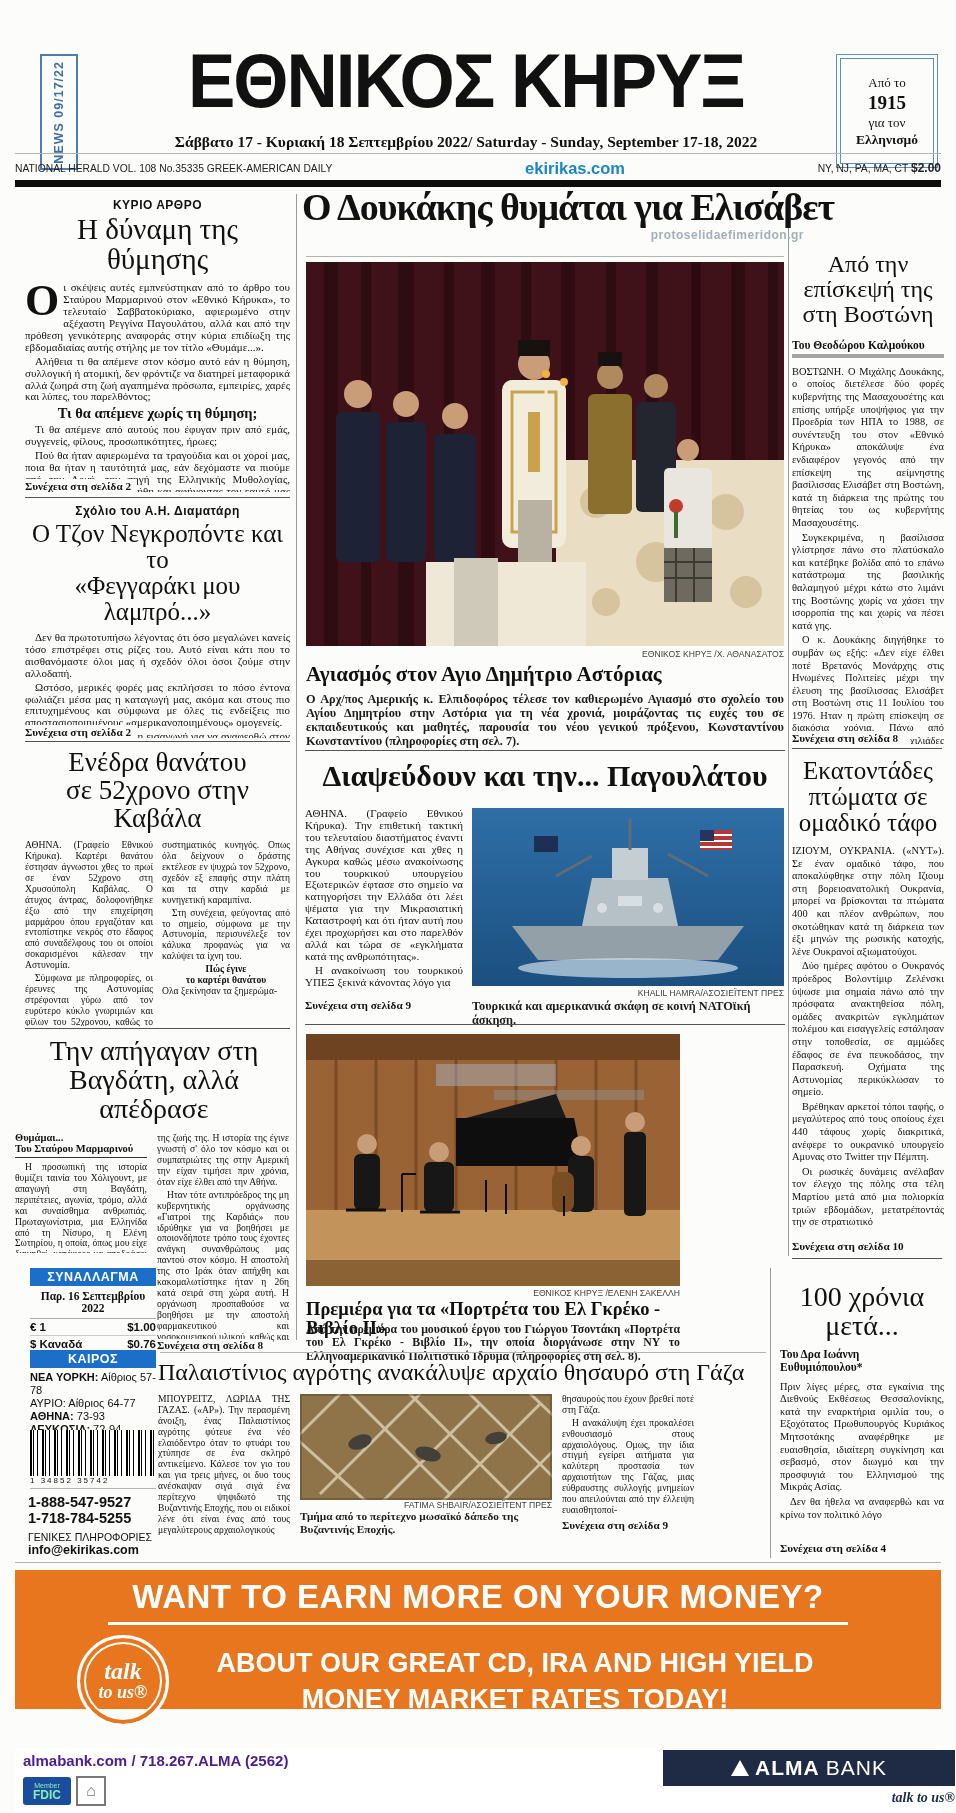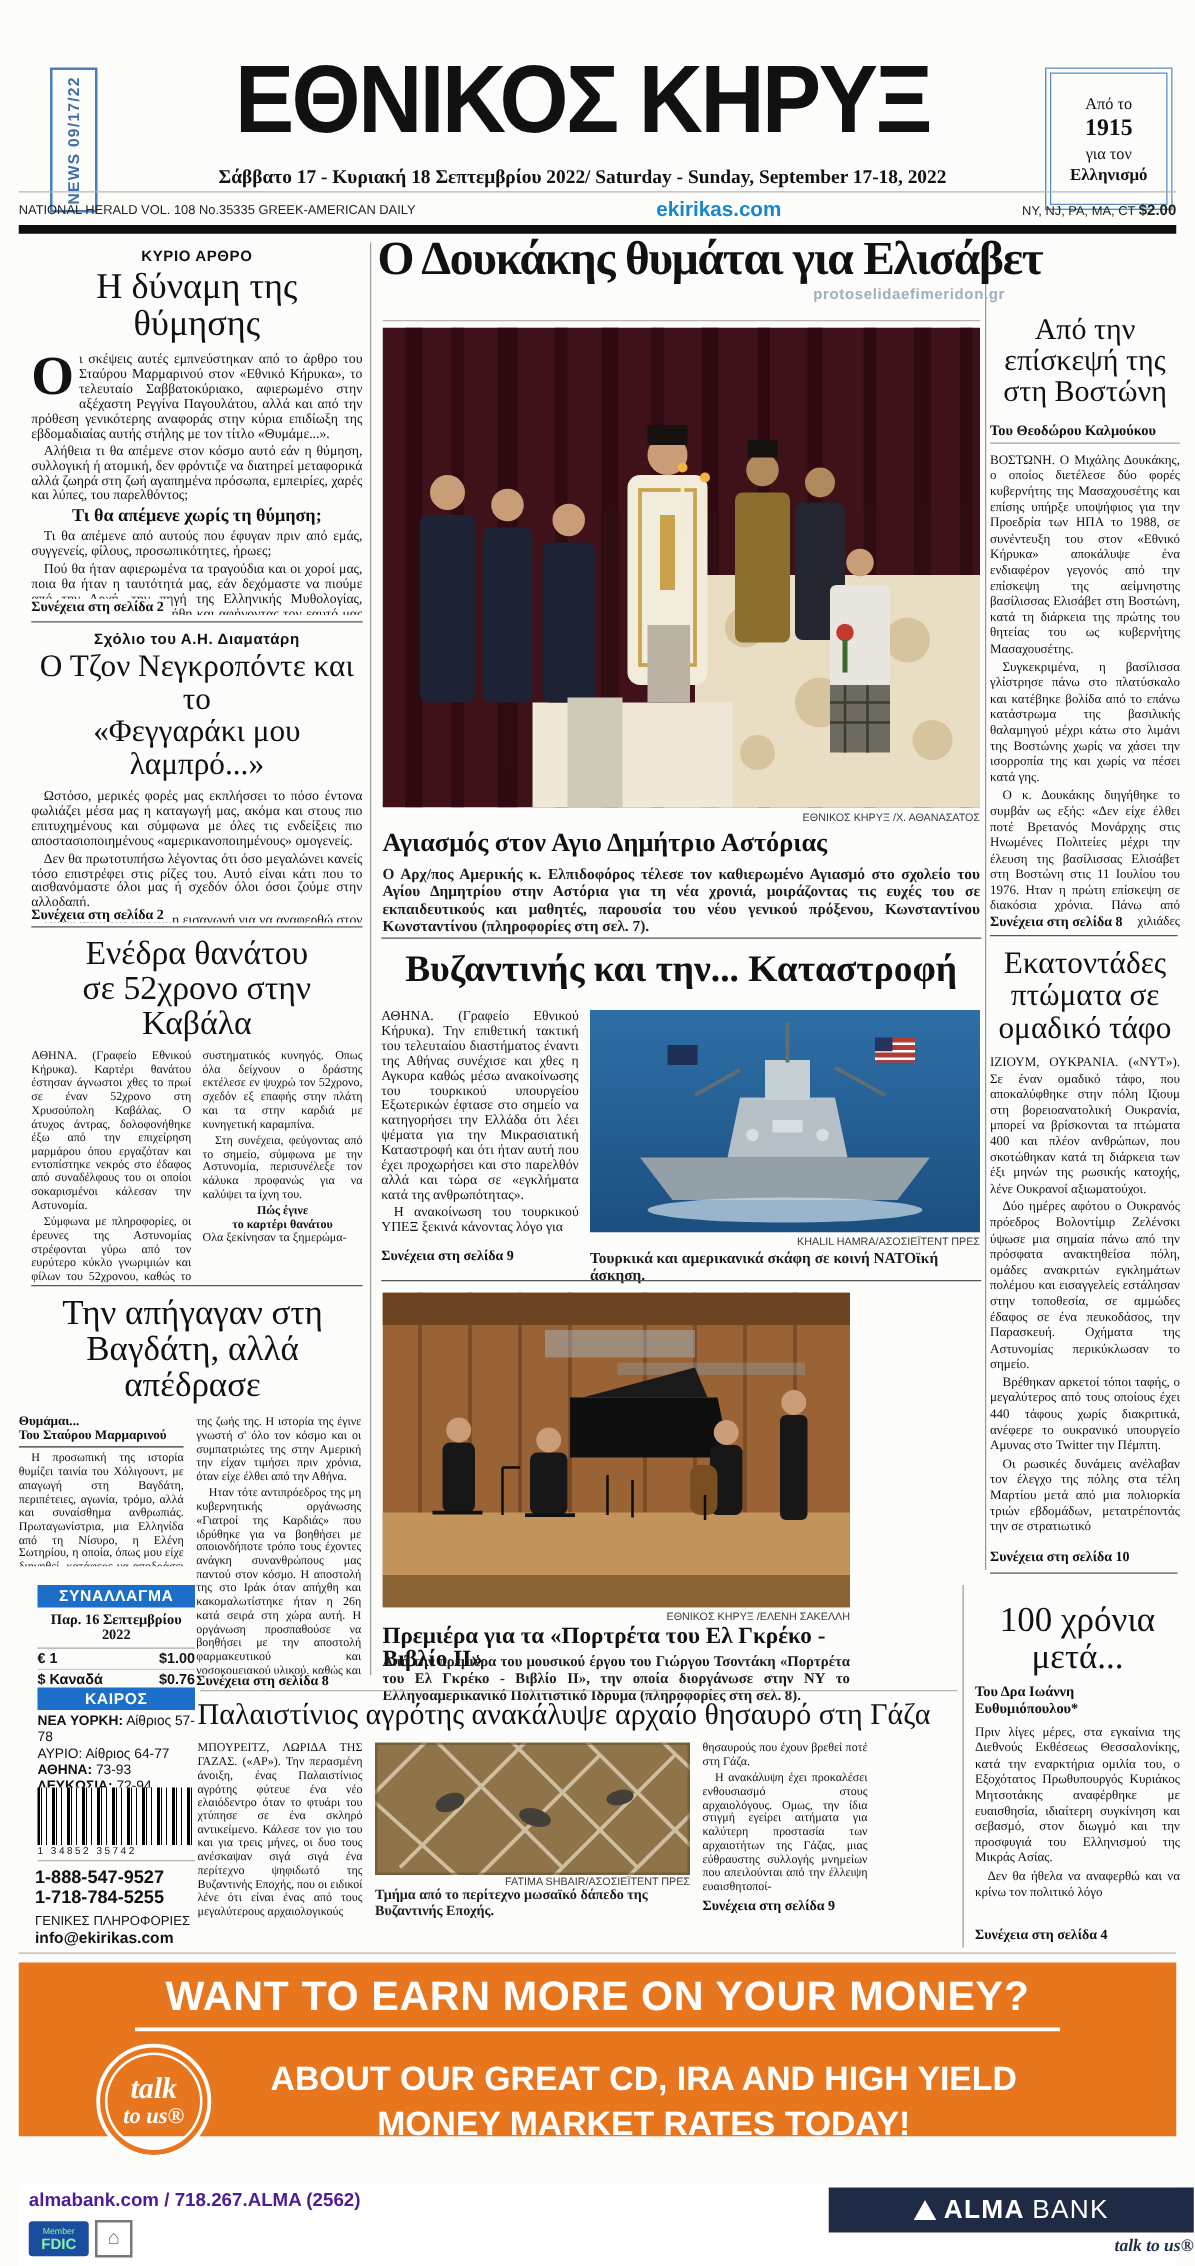--- a/index.html
+++ b/index.html
@@ -81,22 +81,22 @@
   </div>
   <div class="hrule" style="left:25px;top:497px;width:265px;"></div>
 
   <div class="abs" style="left:25px;top:504px;width:265px;height:234px;overflow:hidden;">
     <div class="kick ctr">Σχόλιο του Α.Η. Διαματάρη</div>
     <div class="hl ctr" style="font-size:25px;margin:3px 0 7px;">
       <div>Ο Τζον Νεγκροπόντε και το</div>
       <div>«Φεγγαράκι μου λαμπρό...»</div>
     </div>
     <div class="body-txt jt">
+      <p class="p">Δεν θα πρωτοτυπήσω λέγοντας ότι όσο μεγαλώνει κανείς τόσο επιστρέφει στις ρίζες του. Αυτό είναι κάτι που το αισθανόμαστε όλοι μας ή σχεδόν όλοι όσοι ζούμε στην αλλοδαπή.</p>
       <p class="p">Ωστόσο, μερικές φορές μας εκπλήσσει το πόσο έντονα φωλιάζει μέσα μας η καταγωγή μας, ακόμα και στους πιο επιτυχημένους και σύμφωνα με όλες τις ενδείξεις πιο αποστασιοποιημένους «αμερικανοποιημένους» ομογενείς.</p>
-      <p class="p">Δεν θα πρωτοτυπήσω λέγοντας ότι όσο μεγαλώνει κανείς τόσο επιστρέφει στις ρίζες του. Αυτό είναι κάτι που το αισθανόμαστε όλοι μας ή σχεδόν όλοι όσοι ζούμε στην αλλοδαπή.</p>
       <p class="p">Κάνω αυτή την σύντομη εισαγωγή για να αναφερθώ στον Τζον Νεγκροπόντε, ο οποίος υπηρέτησε την Αμερική από τις πιο υψηλές και ευαίσθητες κυβερνητικές θέσεις από οποιονδήποτε άλλον ομογενή, με πιθανή εξαίρεση τον αντιπρόεδρο Σπύρο Αγκνιου.</p>
     </div>
     <div class="cont cont-abs">Συνέχεια στη σελίδα 2</div>
   </div>
   <div class="hrule" style="left:25px;top:741px;width:265px;"></div>
 
   <div class="abs" style="left:25px;top:748px;width:265px;height:278px;overflow:hidden;">
     <div class="hl ctr" style="font-size:27px;margin-bottom:8px;">
       <div>Ενέδρα θανάτου</div>
       <div>σε 52χρονο στην Καβάλα</div>
@@ -238,21 +238,21 @@
       <circle cx="258" cy="120" r="4" fill="#f4b33e"></circle>
     <rect x="212" y="238" width="34" height="62" fill="#b9b2a2"></rect>
   </svg>
 
   <div class="abs credit" style="left:306px;top:649px;width:478px;">ΕΘΝΙΚΟΣ ΚΗΡΥΞ /Χ. ΑΘΑΝΑΣΑΤΟΣ</div>
   <div class="abs capT" style="left:306px;top:663px;width:478px;font-size:21px;">Αγιασμός στον Αγιο Δημήτριο Αστόριας</div>
   <div class="abs capB" style="left:306px;top:692px;width:478px;">Ο Αρχ/πος Αμερικής κ. Ελπιδοφόρος τέλεσε τον καθιερωμένο Αγιασμό στο σχολείο του Αγίου Δημητρίου στην Αστόρια για τη νέα χρονιά, μοιράζοντας τις ευχές του σε εκπαιδευτικούς και μαθητές, παρουσία του νέου γενικού πρόξενου, Κωνσταντίνου Κωνσταντίνου (πληροφορίες στη σελ. 7).</div>
 
   <div class="hrule" style="left:305px;top:750px;width:480px;"></div>
 
-  <div class="abs hl ctr b" style="left:305px;top:760px;width:480px;font-size:30px;">Βυζαντινής και την... Καταστροφή</div>
+  <div class="abs hl ctr b" style="left:305px;top:760px;width:480px;font-size:30px;">Διαψεύδουν και την... Παγουλάτου</div>
   <div class="abs body-txt jt" style="left:305px;top:808px;width:158px;height:204px;overflow:hidden;position:absolute;">
     <p class="p0">ΑΘΗΝΑ. (Γραφείο Εθνικού Κήρυκα). Την επιθετική τακτική του τελευταίου διαστήματος έναντι της Αθήνας συνέχισε και χθες η Αγκυρα καθώς μέσω ανακοίνωσης του τουρκικού υπουργείου Εξωτερικών έφτασε στο σημείο να κατηγορήσει την Ελλάδα ότι λέει ψέματα για την Μικρασιατική Καταστροφή και ότι ήταν αυτή που έχει προχωρήσει και στο παρελθόν αλλά και τώρα σε «εγκλήματα κατά της ανθρωπότητας».</p>
     <p class="p">Η ανακοίνωση του τουρκικού ΥΠΕΞ ξεκινά κάνοντας λόγο για</p>
     <div class="cont cont-abs">Συνέχεια στη σελίδα 9</div>
   </div>
 
   <svg class="abs photo" style="left:472px;top:808px;" width="312" height="178" viewBox="0 0 312 178">
     <defs>
         <linearGradient id="sea" x1="0" y1="0" x2="0" y2="1">
           <stop offset="0" stop-color="#2e6fa6"></stop>
@@ -350,21 +350,21 @@
       </div>
     </div>
   </div>
 
   <div class="abs" style="left:792px;top:252px;width:152px;height:492px;overflow:hidden;">
     <div class="hl ctr" style="font-size:24px;">
       <div>Από την</div>
       <div>επίσκεψή της</div>
       <div>στη Βοστώνη</div>
     </div>
-    <div class="byline" style="margin:12px 0 8px;border-bottom:1px solid #a3a3a3;padding-bottom:3px;font-size:11.5px;">Του Θεοδώρου Καλμούκου</div>
+    <div class="byline" style="margin:12px 0 8px;border-bottom:4px solid #a3a3a3;padding-bottom:3px;font-size:11.5px;">Του Θεοδώρου Καλμούκου</div>
     <div class="body-r jt">
       <p class="p0">ΒΟΣΤΩΝΗ. Ο Μιχάλης Δουκάκης, ο οποίος διετέλεσε δύο φορές κυβερνήτης της Μασαχουσέτης και επίσης υπήρξε υποψήφιος για την Προεδρία των ΗΠΑ το 1988, σε συνέντευξη του στον «Εθνικό Κήρυκα» αποκάλυψε ένα ενδιαφέρον γεγονός από την επίσκεψη της αείμνηστης βασίλισσας Ελισάβετ στη Βοστώνη, κατά τη διάρκεια της πρώτης του θητείας του ως κυβερνήτης Μασαχουσέτης.</p>
       <p class="p">Συγκεκριμένα, η βασίλισσα γλίστρησε πάνω στο πλατύσκαλο και κατέβηκε βολίδα από το επάνω κατάστρωμα της βασιλικής θαλαμηγού μέχρι κάτω στο λιμάνι της Βοστώνης χωρίς να χάσει την ισορροπία της και χωρίς να πέσει κατά γης.</p>
       <p class="p">Ο κ. Δουκάκης διηγήθηκε το συμβάν ως εξής: «Δεν είχε έλθει ποτέ Βρετανός Μονάρχης στις Ηνωμένες Πολιτείες μέχρι την έλευση της βασίλισσας Ελισάβετ στη Βοστώνη στις 11 Ιουλίου του 1976. Ηταν η πρώτη επίσκεψη σε διακόσια χρόνια. Πάνω από διακόσιες πενήντα χιλιάδες άνθρωποι είχαν συγκεντρωθεί για</p>
     </div>
     <div class="cont cont-abs">Συνέχεια στη σελίδα 8</div>
   </div>
   <div class="hrule" style="left:792px;top:748px;width:150px;"></div>
 
   <div class="abs" style="left:792px;top:758px;width:152px;height:494px;overflow:hidden;">

